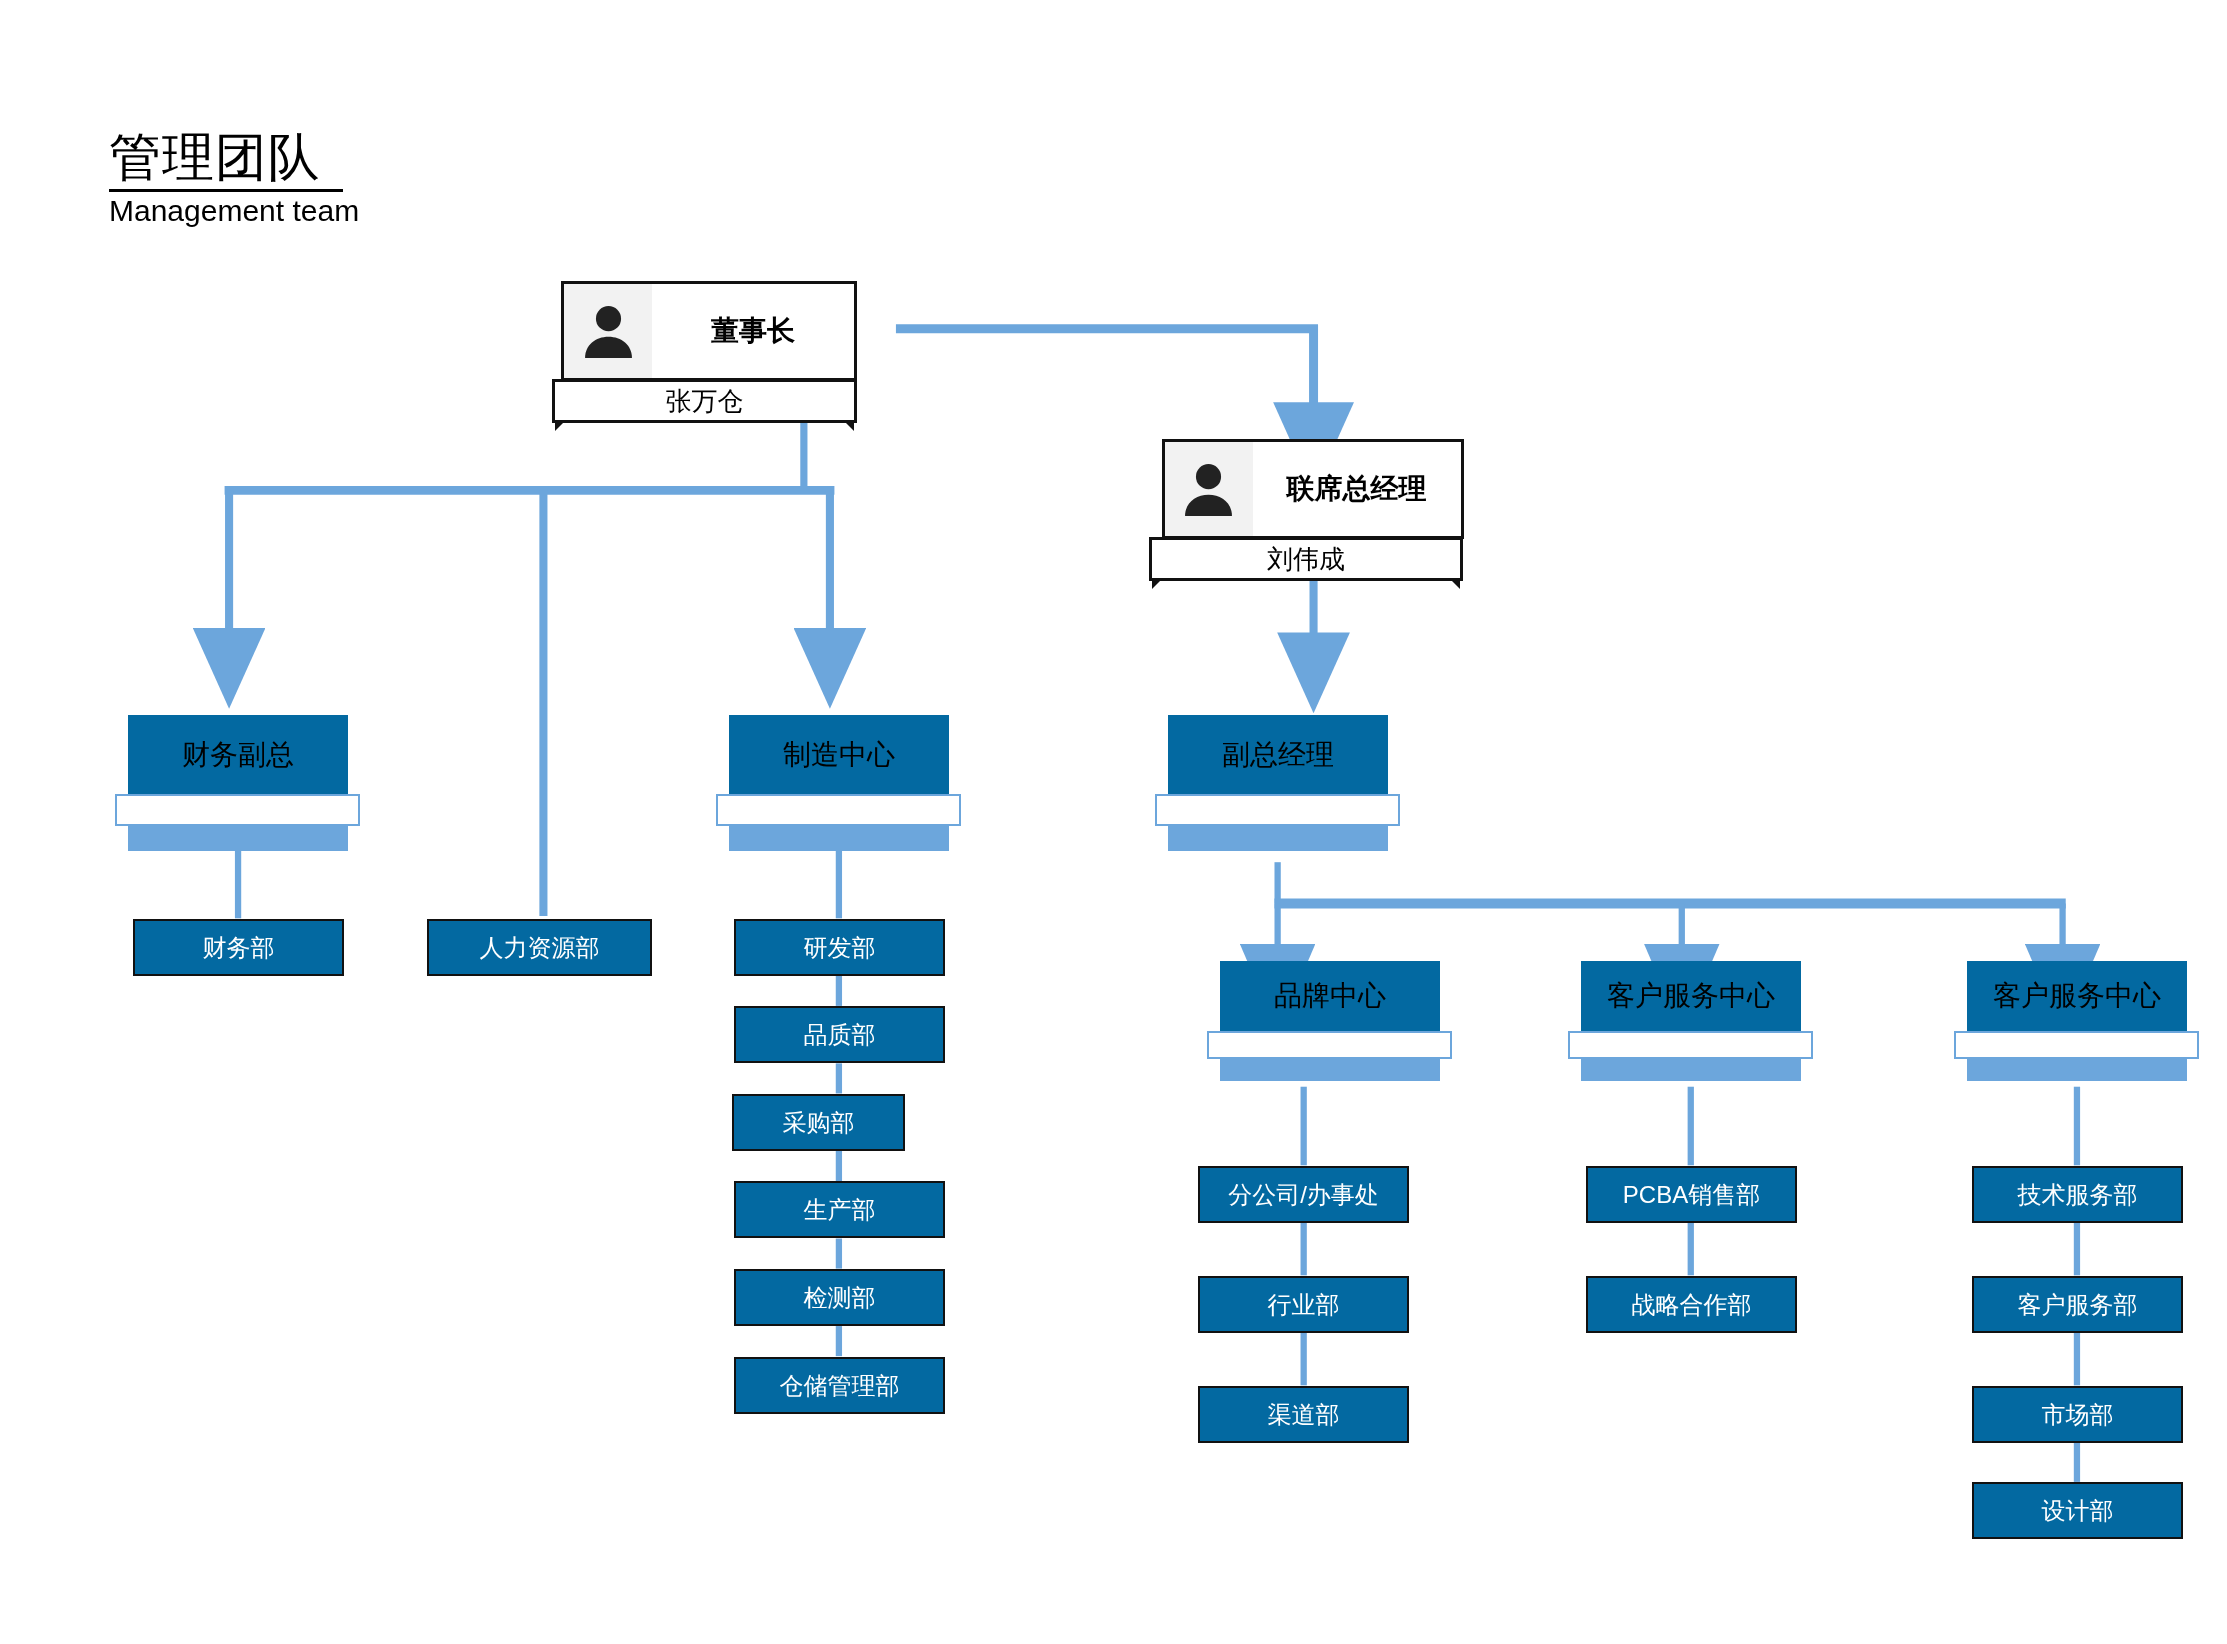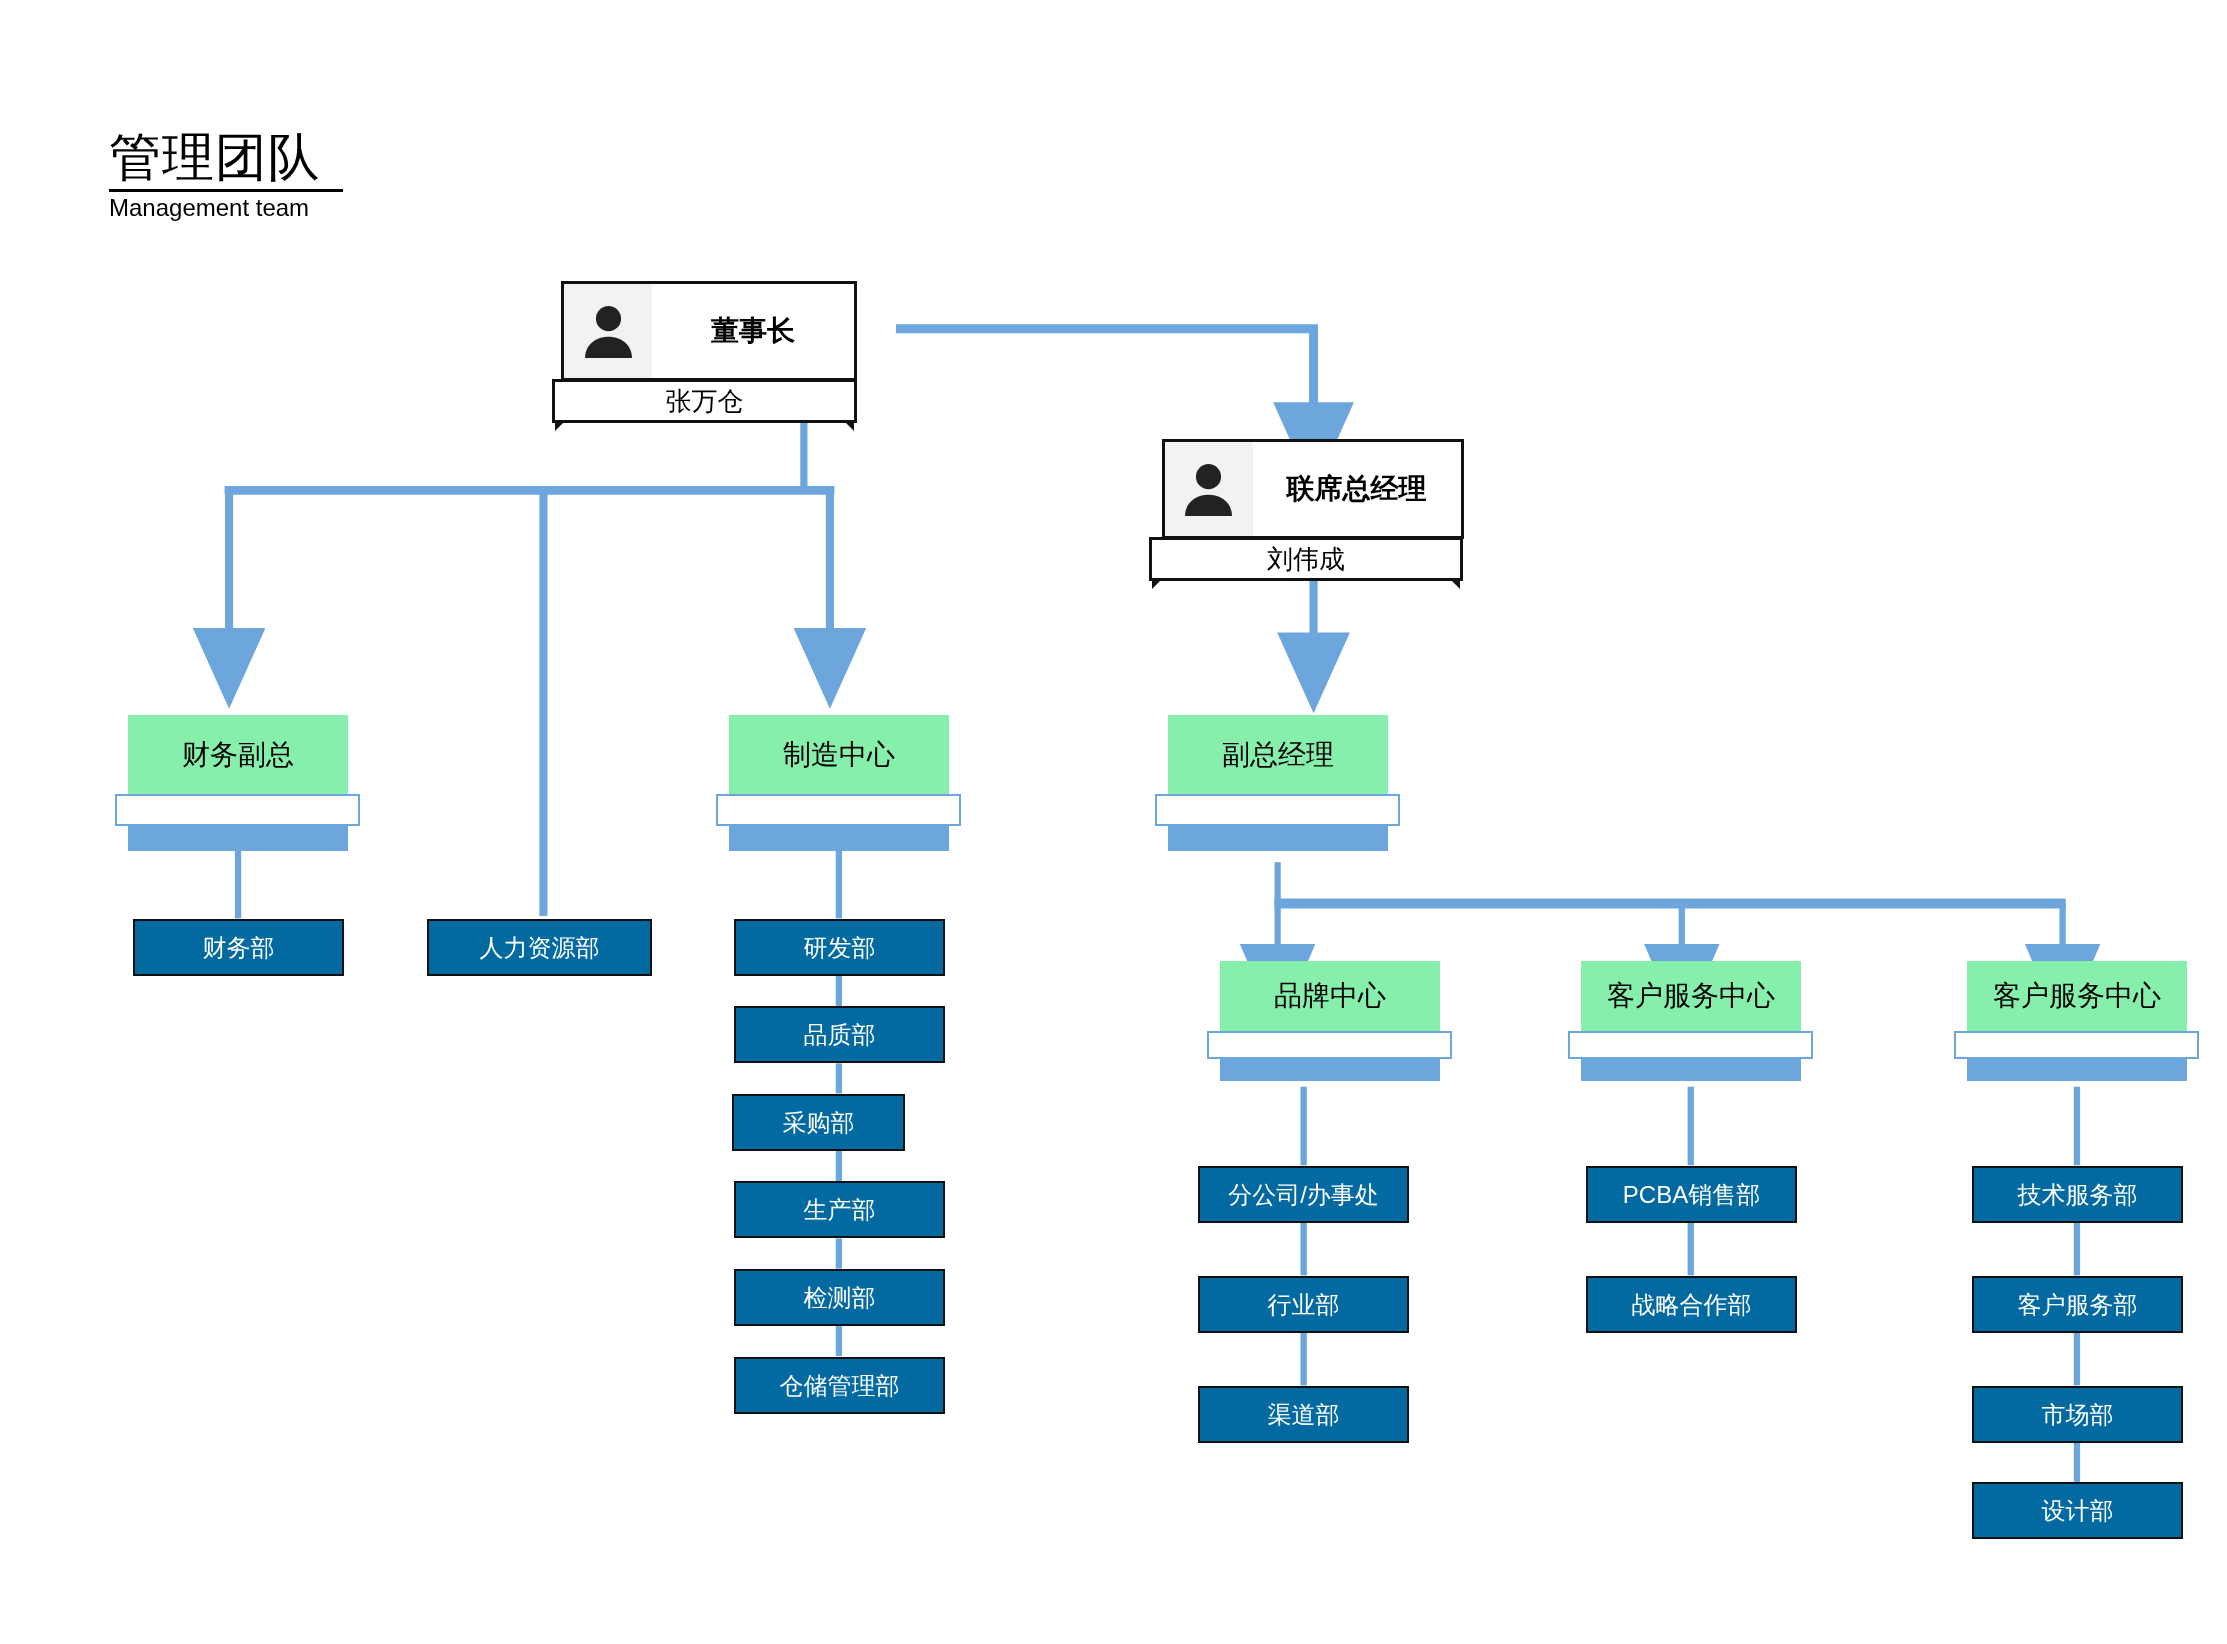--- a/index.html
+++ b/index.html
@@ -3,40 +3,40 @@
 <meta charset="utf-8">
 <style>
   html,body{margin:0;padding:0;background:#ffffff;}
   body{font-family:"Liberation Sans","DejaVu Sans",sans-serif;}
   #stage{position:relative;width:2227px;height:1644px;background:#ffffff;overflow:hidden;}
 
   
   #title-block{position:absolute;left:109px;top:128px;width:404px;}
   #title-cn{font-size:52px;line-height:1.12;color:#000;letter-spacing:0.9px;white-space:nowrap;}
   #title-rule{width:234px;height:3.1px;background:#000;margin:2.7px 0 2.7px 0;}
-  #title-en{font-size:24px;line-height:1.05;color:#000;white-space:nowrap;}
+  #title-en{font-size:30px;line-height:1.05;color:#000;white-space:nowrap;}
 
   
   #links{position:absolute;left:0;top:0;width:2227px;height:1644px;}
 
   
   .person{position:absolute;}
   .person .pcard{position:relative;background:#fff;border:3.1px solid #111;box-sizing:border-box;display:flex;align-items:stretch;}
   .person .pavatar{background:#f2f2f2;display:flex;align-items:center;justify-content:center;flex:0 0 auto;}
   .person .ptitle{flex:1 1 auto;display:flex;align-items:center;justify-content:center;padding:0 6.3px;}
   .person .ptitle span{font-size:28px;font-weight:bold;color:#000;white-space:nowrap;}
   .person .pbanner{position:relative;background:#fff;border:3.1px solid #111;box-sizing:border-box;display:flex;align-items:center;justify-content:center;}
   .person .pbanner span{font-size:26px;color:#000;white-space:nowrap;}
   .person .fold{position:absolute;top:100%;width:0;height:0;}
   .person .fold.l{left:0;border-top:11.7px solid #111;border-right:11.7px solid transparent;}
   .person .fold.r{right:0;border-top:11.7px solid #111;border-left:11.7px solid transparent;}
 
   
   .ribbon{position:absolute;}
-  .ribbon .rtop{background:#86efac;display:flex;align-items:center;justify-content:center;box-sizing:border-box;}
+  .ribbon .rtop{background:#0369a1;display:flex;align-items:center;justify-content:center;box-sizing:border-box;}
   .ribbon .rtop span{font-size:28px;color:#000;white-space:nowrap;}
   .ribbon .rband{position:relative;background:#ffffff;border:2.2px solid #6ca6dc;box-sizing:border-box;}
   .ribbon .rfoot{background:#6ca6dc;box-sizing:border-box;}
   .ribbon .notch{position:absolute;width:0;height:0;}
   .ribbon .notch.l{left:0;top:0;border-top:13.5px solid #6ca6dc;border-right:13.5px solid transparent;}
   .ribbon .notch.r{right:0;top:0;border-top:13.5px solid #6ca6dc;border-left:13.5px solid transparent;}
 
   
   .dept{position:absolute;background:#0369a1;border:2.2px solid #111;box-sizing:border-box;display:flex;align-items:center;justify-content:center;}
   .dept span{font-size:24px;color:#ffffff;white-space:nowrap;}

